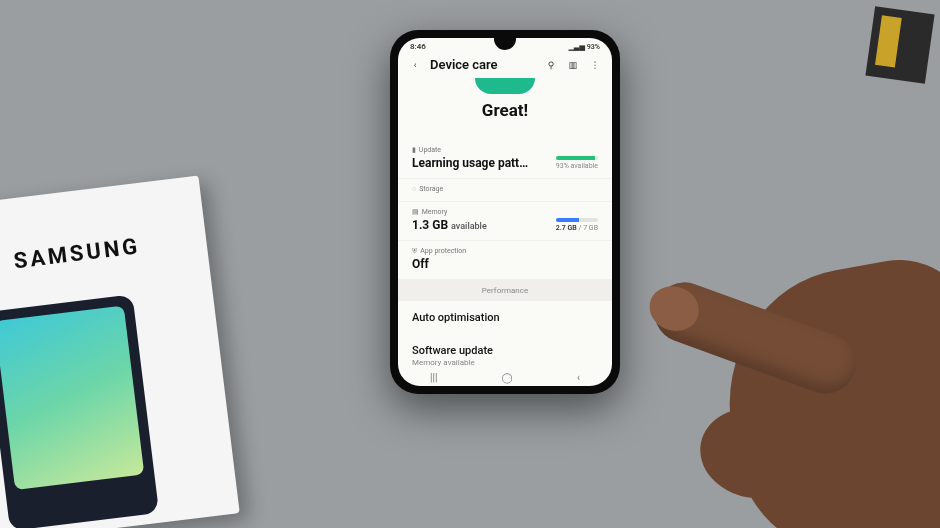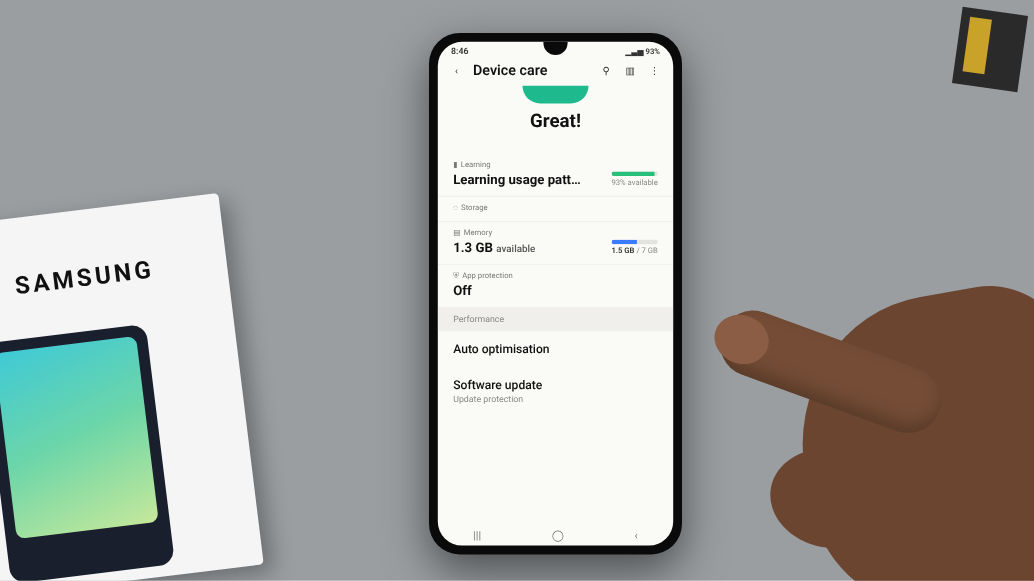--- a/index.html
+++ b/index.html
@@ -54,21 +54,21 @@
     top:10px; left:10px; right:10px; bottom:40px;
     background: linear-gradient(160deg, #3fc9d6 0%, #6dd6a8 50%, #c5e89b 100%);
     border-radius:8px;
   }
   
   .phone {
     position: absolute;
     left: 390px;
     top: 30px;
     width: 230px;
-    height: 474px;
+    height: 364px;
     background: #0a0a0a;
     border-radius: 28px;
     box-shadow: 0 15px 40px rgba(0,0,0,0.5);
   }
   .screen {
     position: absolute;
     top: 8px;
     left: 8px;
     right: 8px;
     bottom: 8px;
@@ -179,20 +179,21 @@
   .detail {
     font-size: 7px;
     color: #888;
   }
   .detail .dark { color:#333; font-weight:600; }
   .section-head {
     background:#f0efec;
     padding:6px 14px;
     font-size:8px;
     color:#888;
+    text-align:center;
   }
   .simple-row {
     padding:10px 14px;
     font-size:11px;
     font-weight:500;
     color:#111;
   }
   .simple-row .subtext {
     font-size:8px;
     color:#888;
@@ -310,21 +311,21 @@
         <span class="ticon">▥</span>
         <span class="ticon">⋮</span>
       </div>
 
       <div class="arc"></div>
       <div class="great">Great!</div>
 
       <div class="card">
         <div class="card-label">
           <span>▮</span>
-          <span>Learning</span>
+          <span>Update</span>
         </div>
         <div class="card-row">
           <span class="card-main">Learning usage patt…</span>
           <div class="bar-wrap">
             <div class="bar">
               <div class="bar-fill-green" style="width:93%"></div>
             </div>
             <span class="detail">93% available</span>
           </div>
         </div>
@@ -344,40 +345,40 @@
         </div>
         <div class="card-row">
           <span class="card-main">
             <span>1.3 GB</span> <span class="sub">available</span>
           </span>
           <div class="bar-wrap">
             <div class="bar">
               <div class="bar-fill-blue" style="width:55%"></div>
             </div>
             <span class="detail">
-              <span class="dark">1.5 GB</span> / <span>7 GB</span>
+              <span class="dark">2.7 GB</span> / <span>7 GB</span>
             </span>
           </div>
         </div>
       </div>
 
       <div class="card">
         <div class="card-label">
           <span>⛨</span>
           <span>App protection</span>
         </div>
         <div class="card-main" style="margin-top:2px">Off</div>
       </div>
 
       <div class="section-head">Performance</div>
       <div class="simple-row">Auto optimisation</div>
 
       <div class="simple-row">
         <span>Software update</span>
-        <span class="subtext">Update protection</span>
+        <span class="subtext">Memory available</span>
       </div>
 
       <div class="navbar">
         <span>|||</span>
         <span>◯</span>
         <span>‹</span>
       </div>
     </div>
   </div>
 

